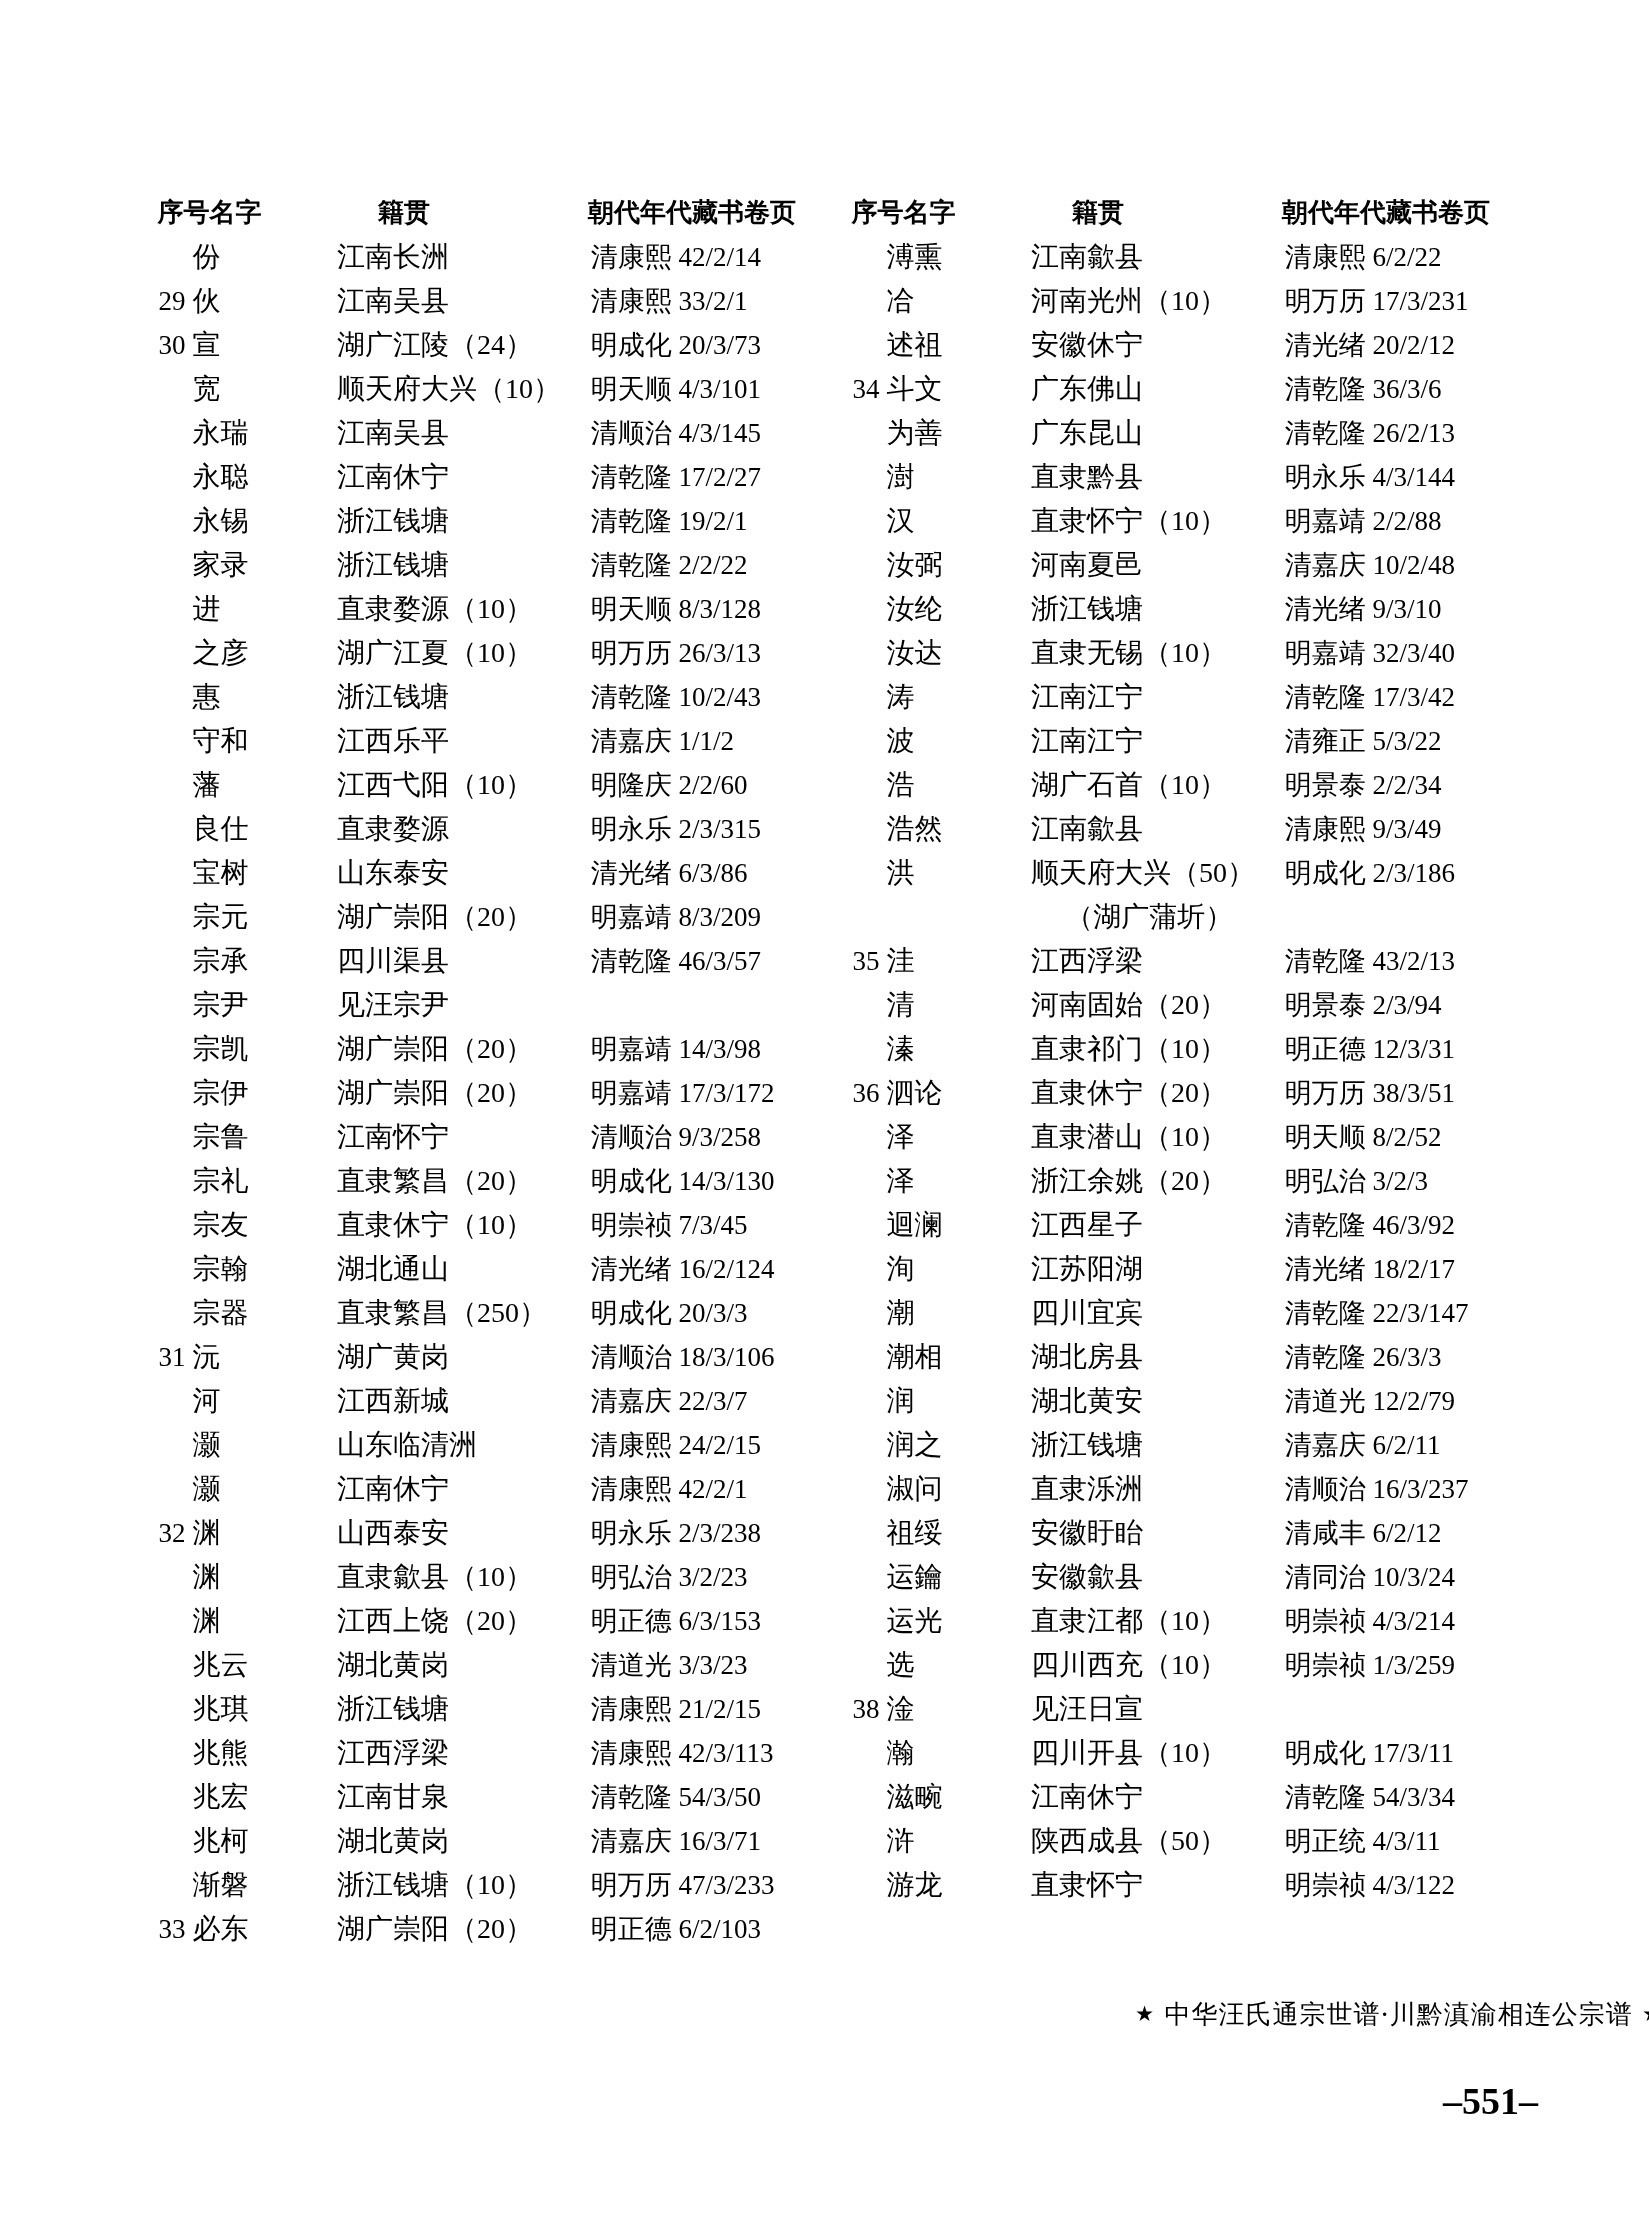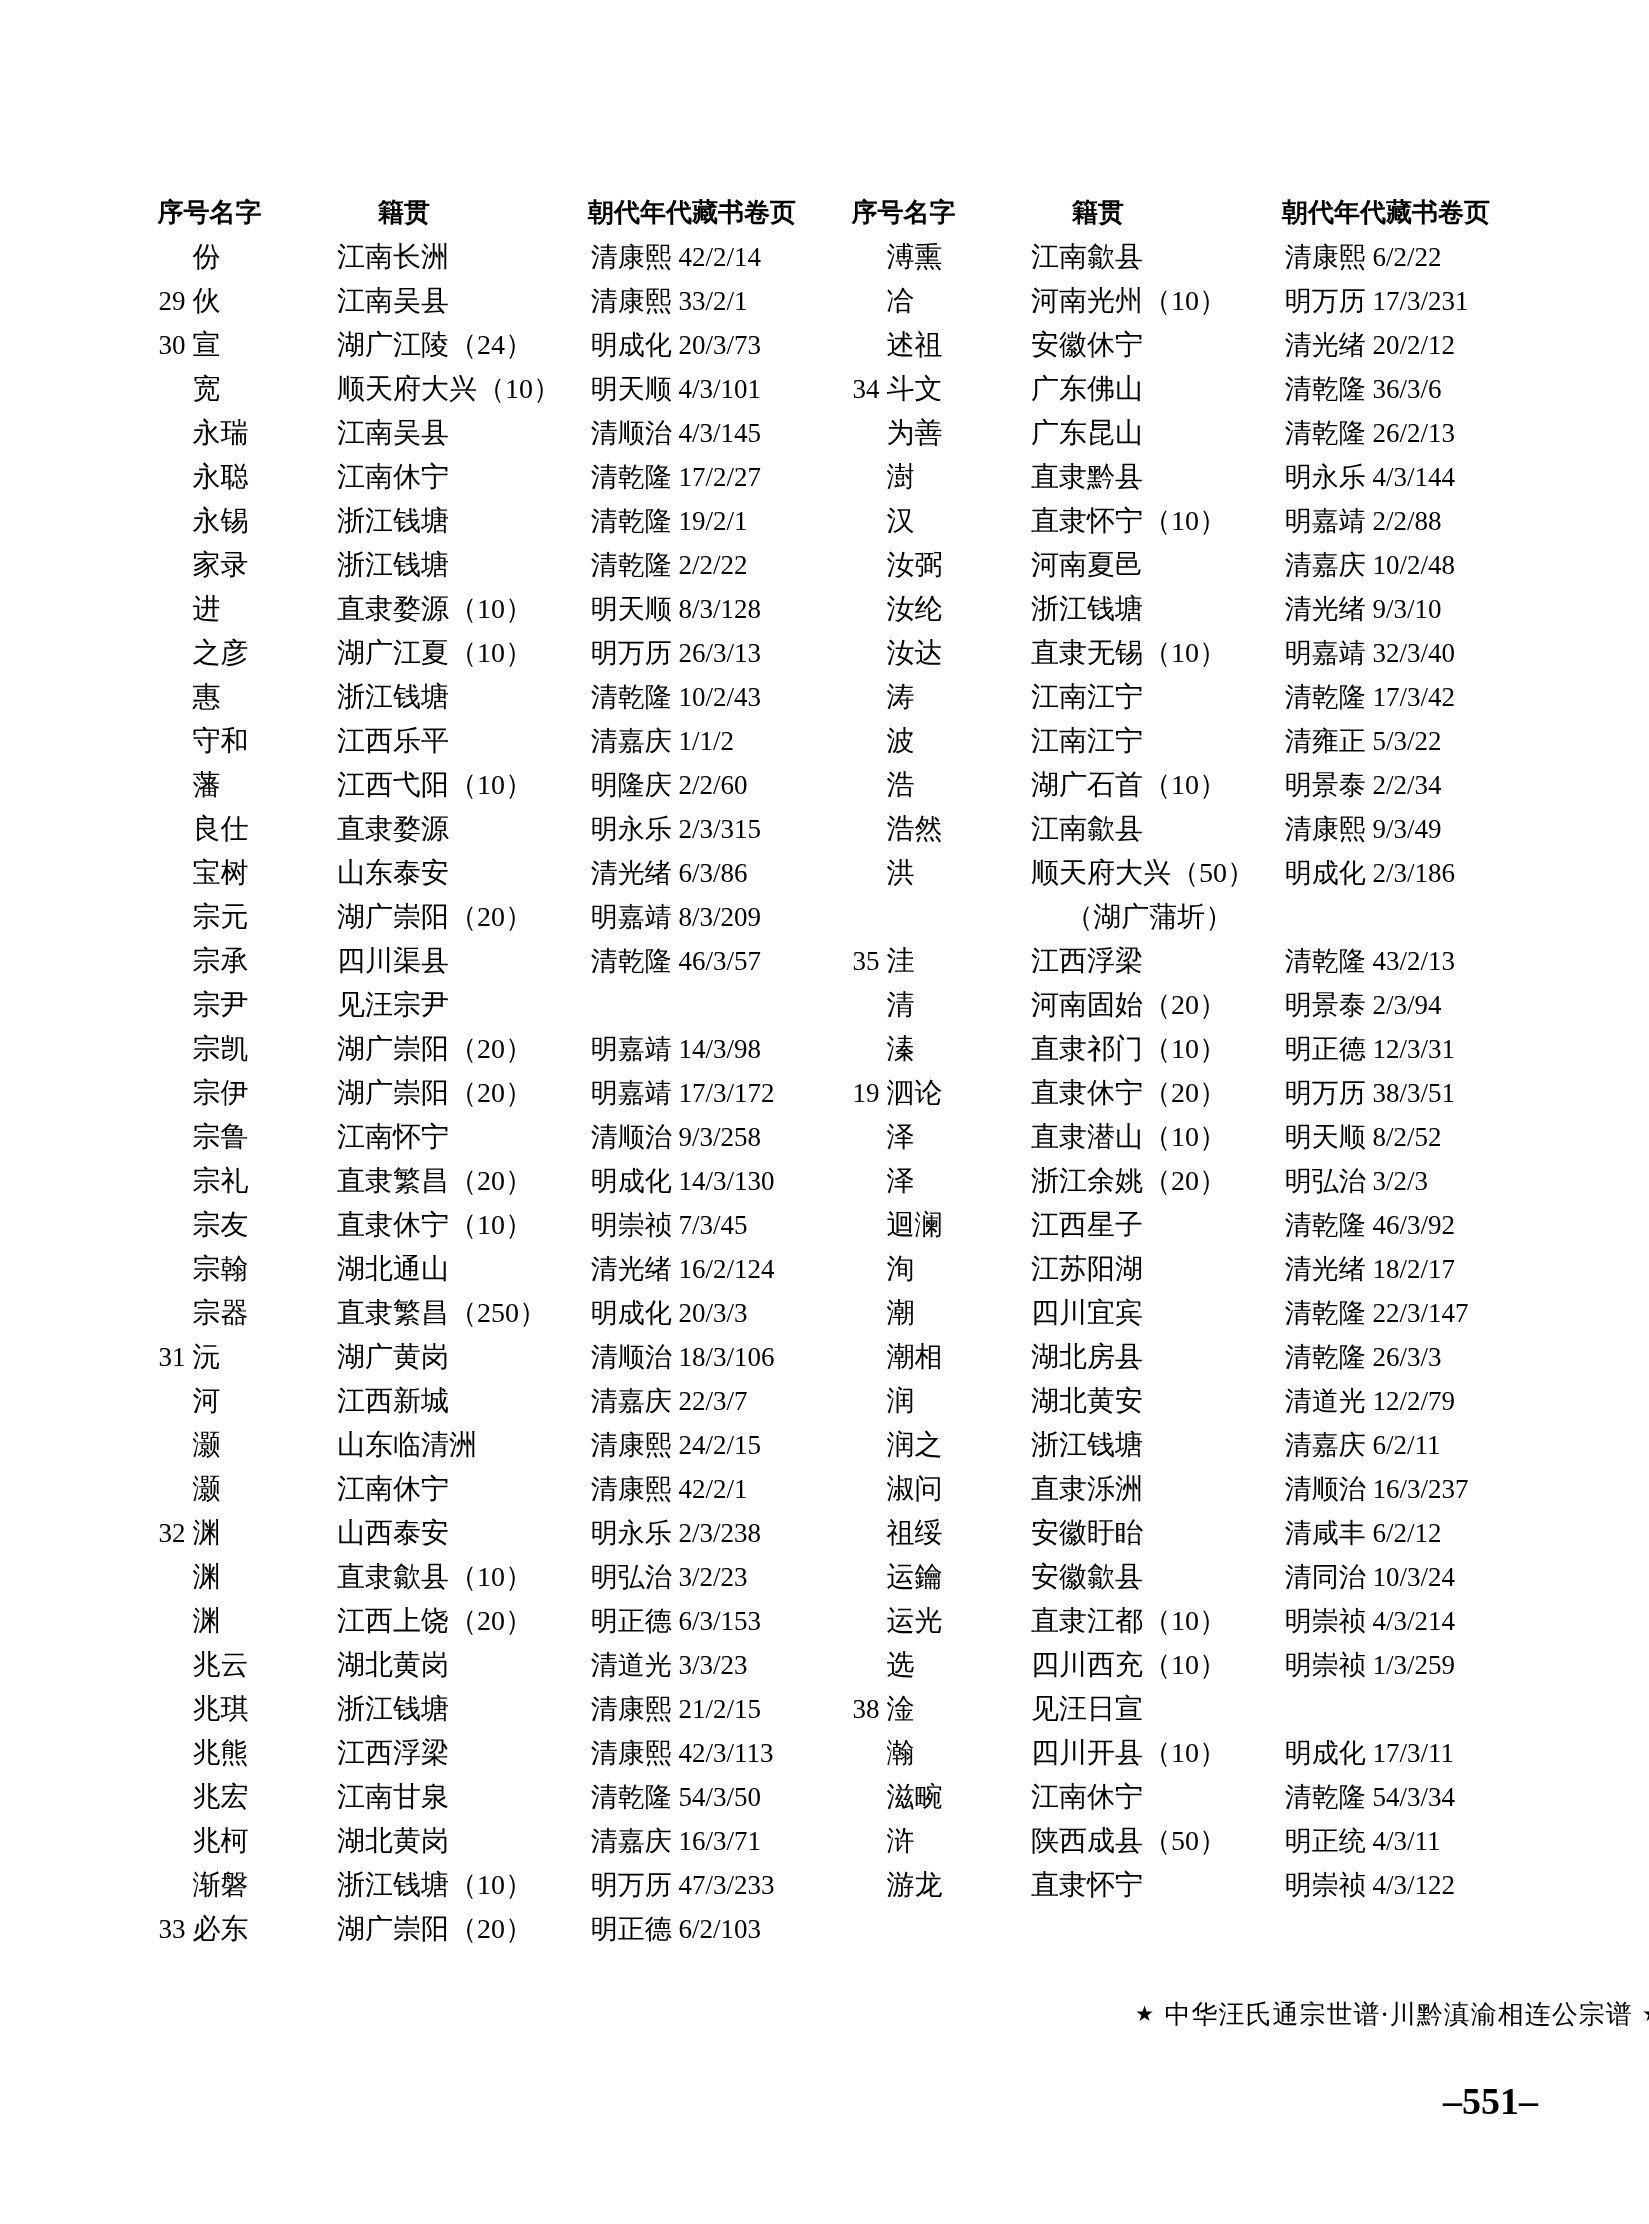--- a/index.html
+++ b/index.html
@@ -481,21 +481,21 @@
             <span class="c-origin">河南固始（20）</span>
             <span class="c-src">明景泰 2/3/94</span>
           </div>
           <div class="row">
             <span class="c-num num-g"></span>
             <span class="c-name">溱</span>
             <span class="c-origin">直隶祁门（10）</span>
             <span class="c-src">明正德 12/3/31</span>
           </div>
           <div class="row">
-            <span class="c-num num-g">19</span>
+            <span class="c-num num-g">36</span>
             <span class="c-name">泗论</span>
             <span class="c-origin">直隶休宁（20）</span>
             <span class="c-src">明万历 38/3/51</span>
           </div>
           <div class="row">
             <span class="c-num num-g"></span>
             <span class="c-name">泽</span>
             <span class="c-origin">直隶潜山（10）</span>
             <span class="c-src">明天顺 8/2/52</span>
           </div>

